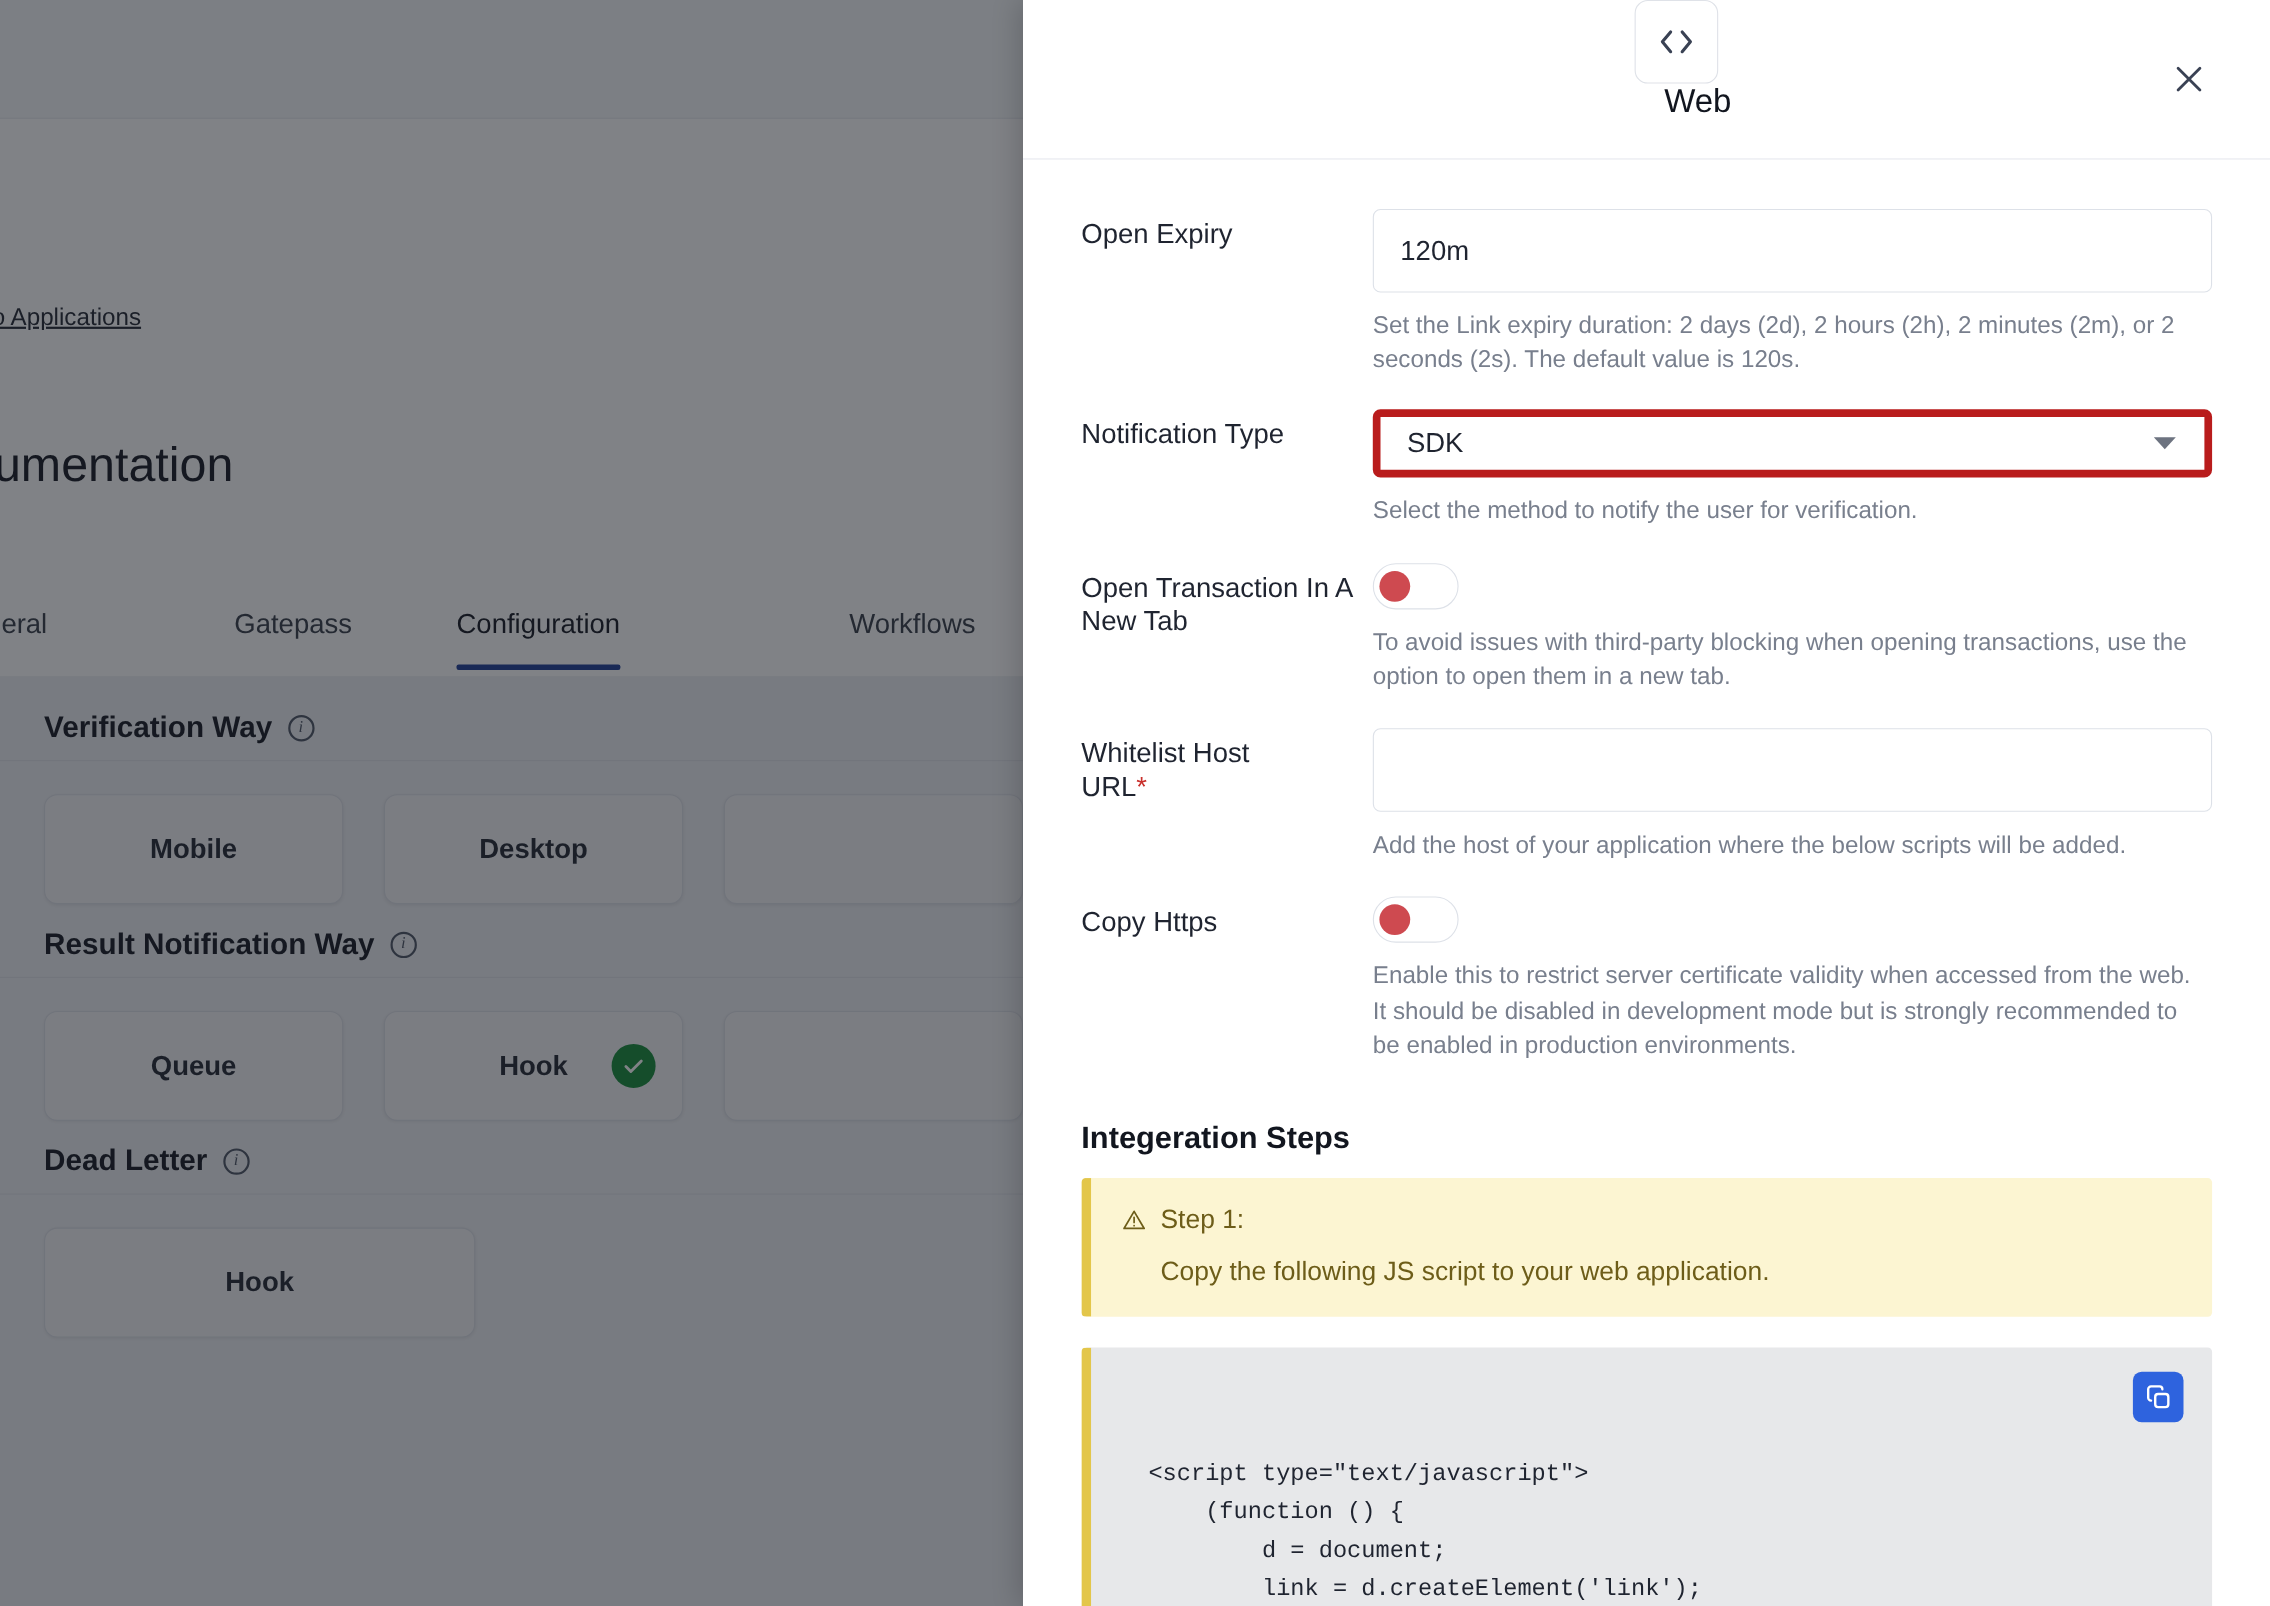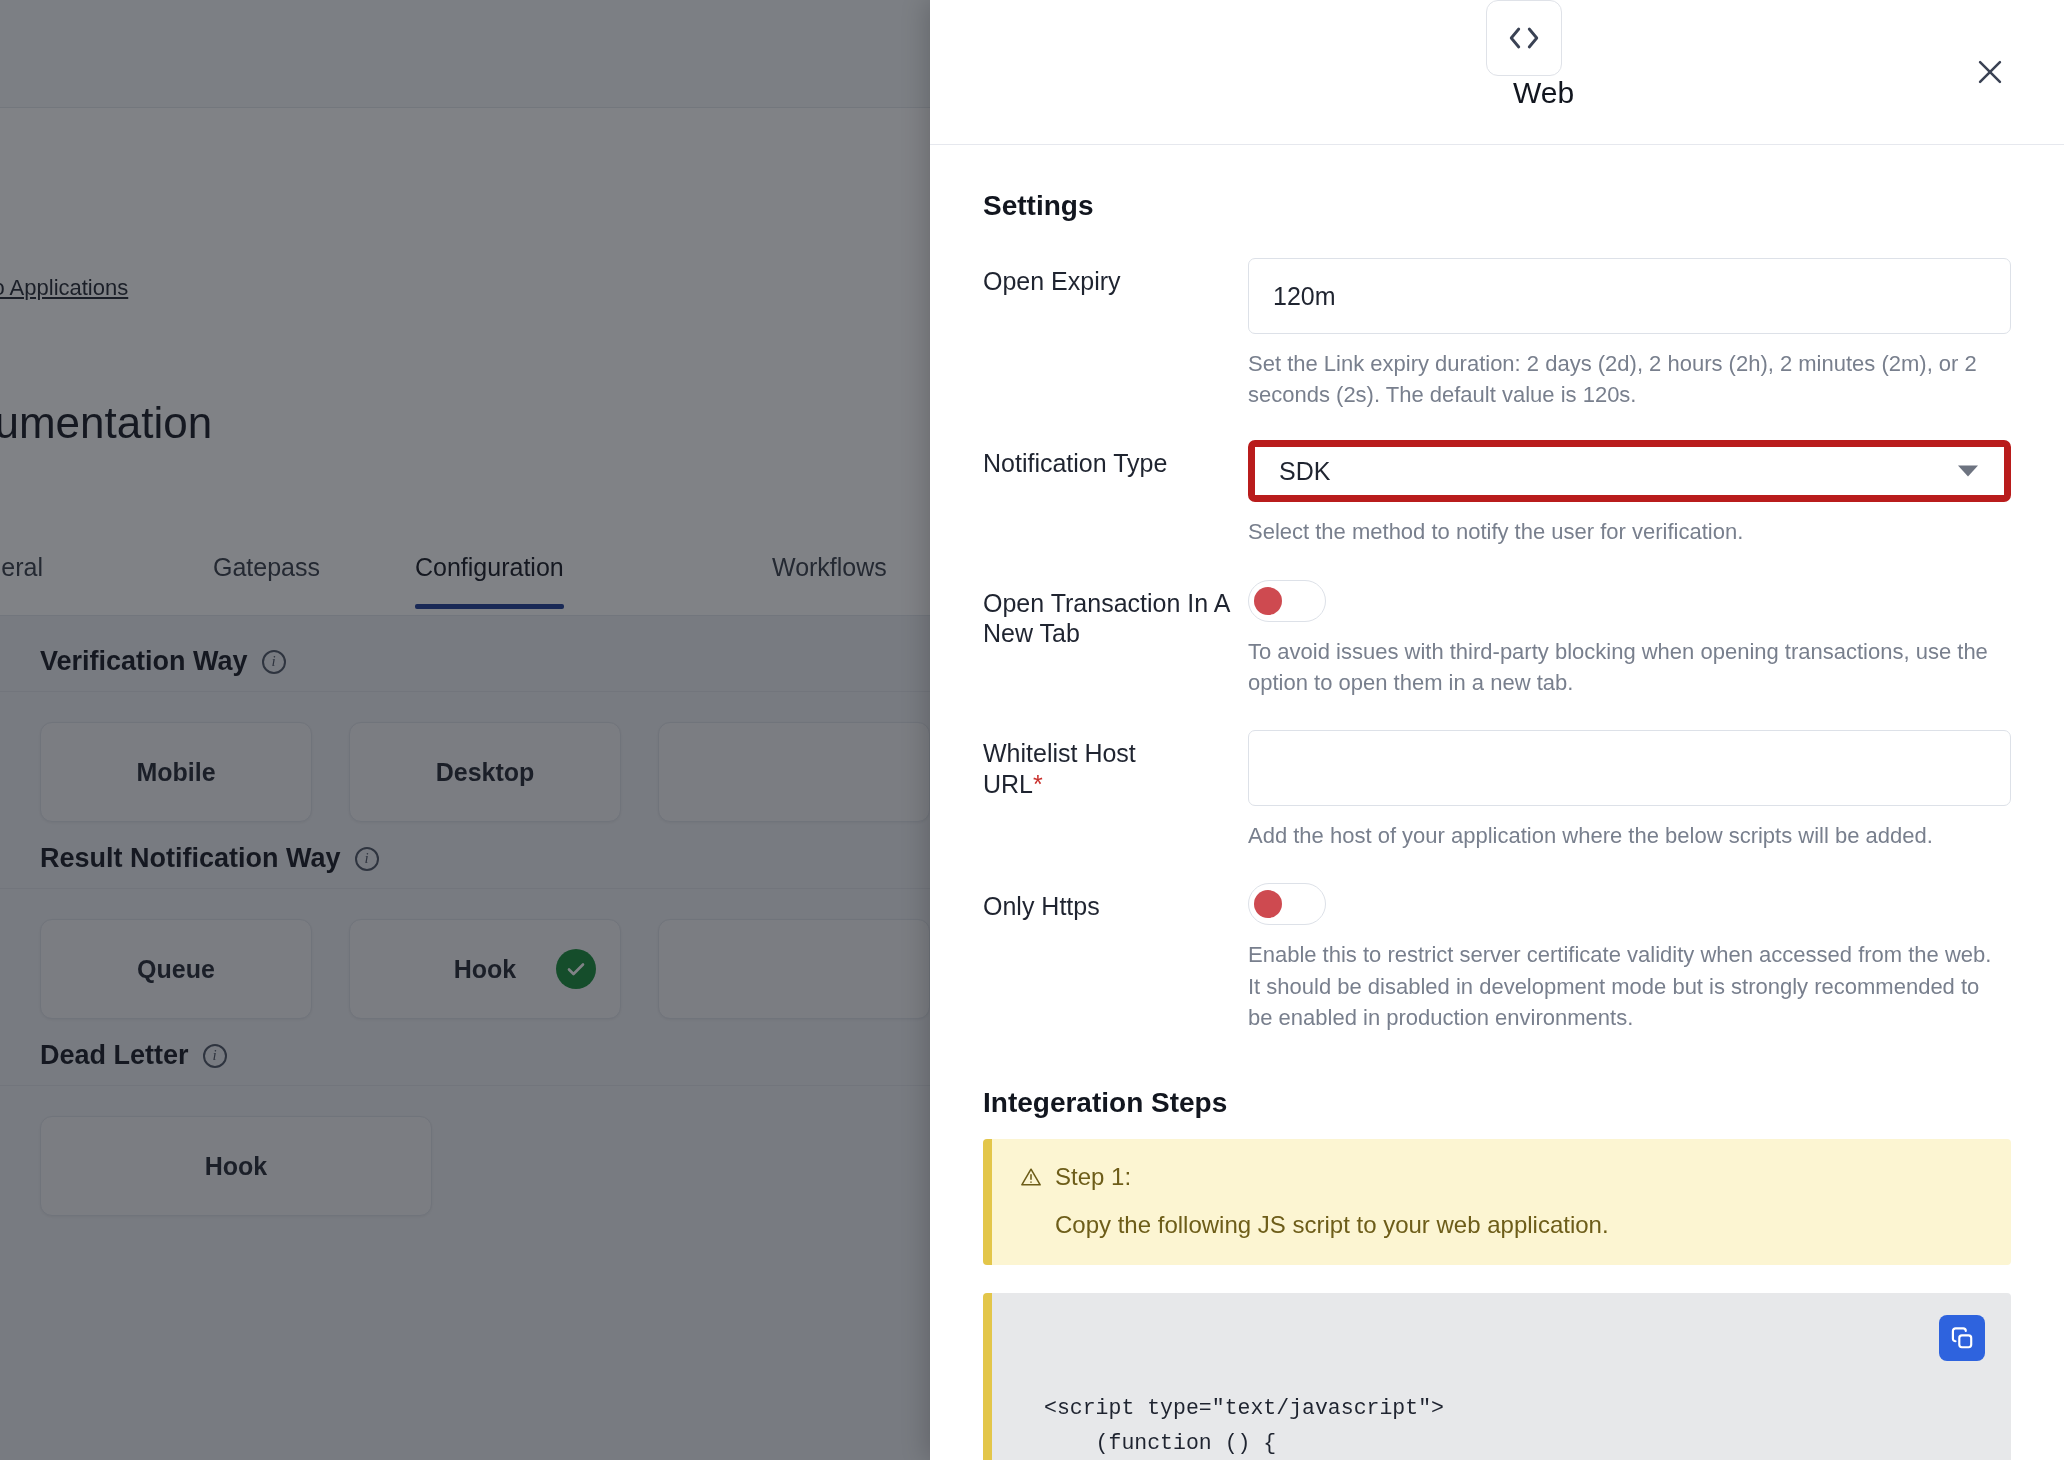--- a/index.html
+++ b/index.html
@@ -319,21 +319,20 @@
     <span id="drawer-title">Web</span>
     <button id="close-btn">
       <svg viewBox="0 0 24 24" fill="none" stroke="#3a4254" stroke-width="1.8" stroke-linecap="round">
         <path d="M5 5l14 14M19 5L5 19"></path>
       </svg>
     </button>
   </div>
 
   <div id="drawer-body">
 
-    <div id="settings-title">Settings</div>
 
     <div class="frow">
       <div class="flabel">Open Expiry</div>
       <div class="fctrl">
         <input class="finput" type="text" value="120m" style="">
         <div class="fhelp">Set the Link expiry duration: 2 days (2d), 2 hours (2h), 2 minutes (2m), or 2 seconds (2s). The default value is 120s.</div>
       </div>
     </div>
 
     <div class="frow" style="margin-top:30px;">
@@ -362,21 +361,21 @@
         <span>Whitelist Host </span><br>
         <span>URL</span><span class="req">*</span>
       </div>
       <div class="fctrl">
         <input class="finput" type="text" value="" style="">
         <div class="fhelp">Add the host of your application where the below scripts will be added.</div>
       </div>
     </div>
 
     <div class="frow" style="margin-top:32px;">
-      <div class="flabel">Only Https</div>
+      <div class="flabel">Copy Https</div>
       <div class="fctrl">
         <div class="toggle">
           <span class="knob"></span>
         </div>
         <div class="fhelp">Enable this to restrict server certificate validity when accessed from the web. It should be disabled in development mode but is strongly recommended to be enabled in production environments.</div>
       </div>
     </div>
 
     <div id="integ-title">Integeration Steps</div>
 

